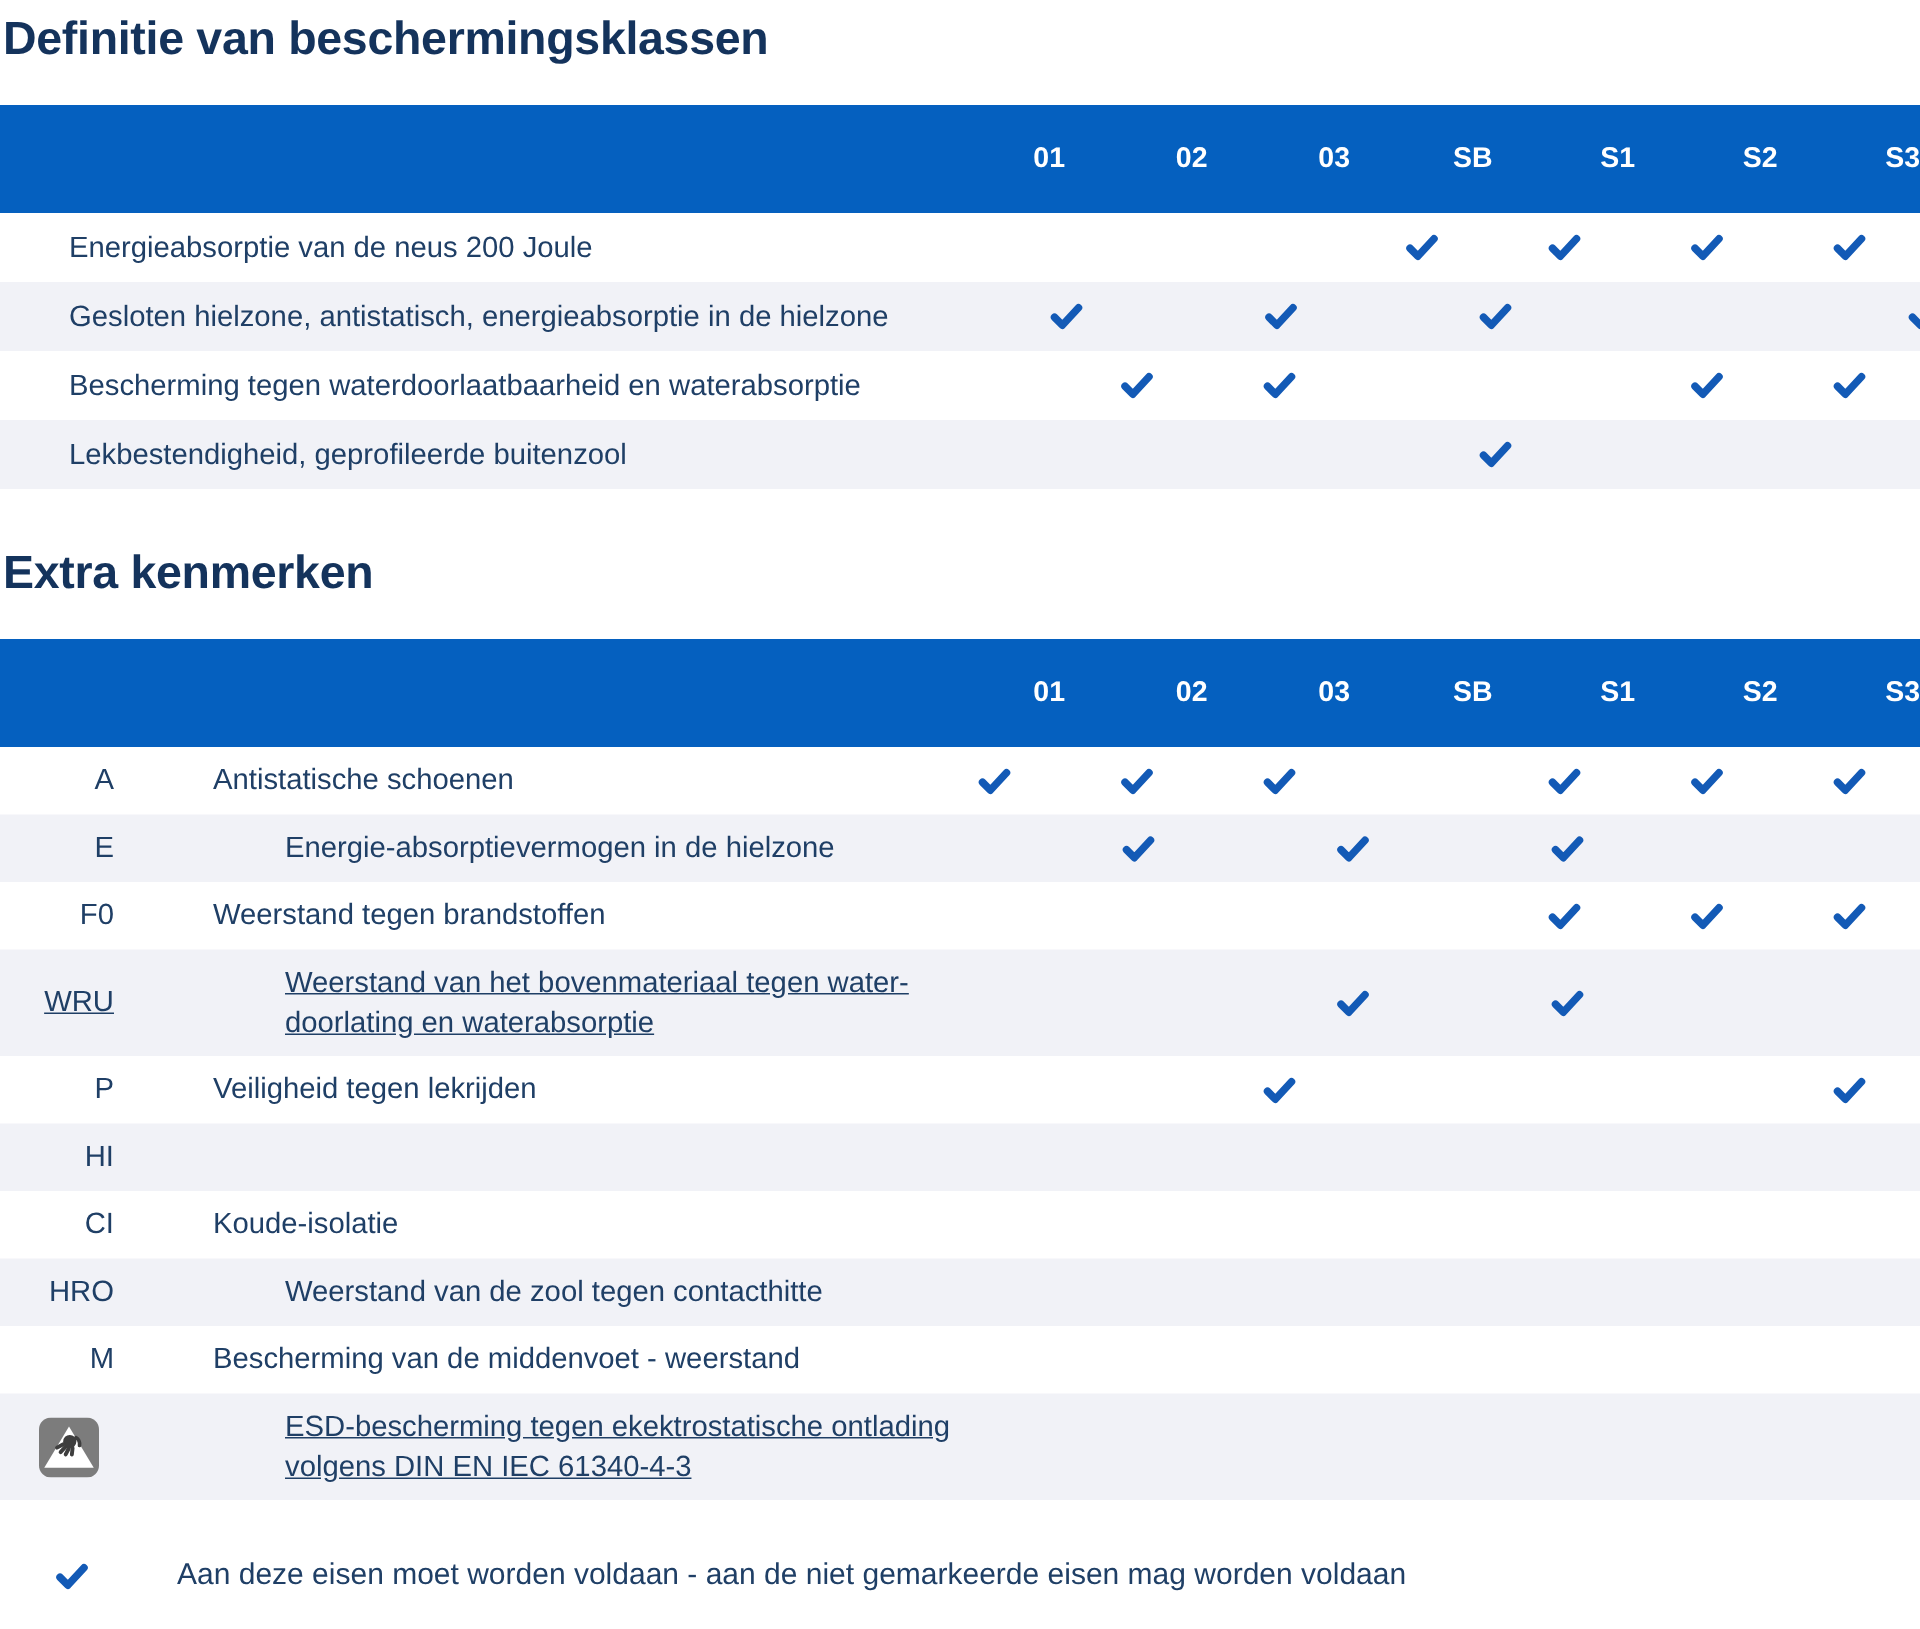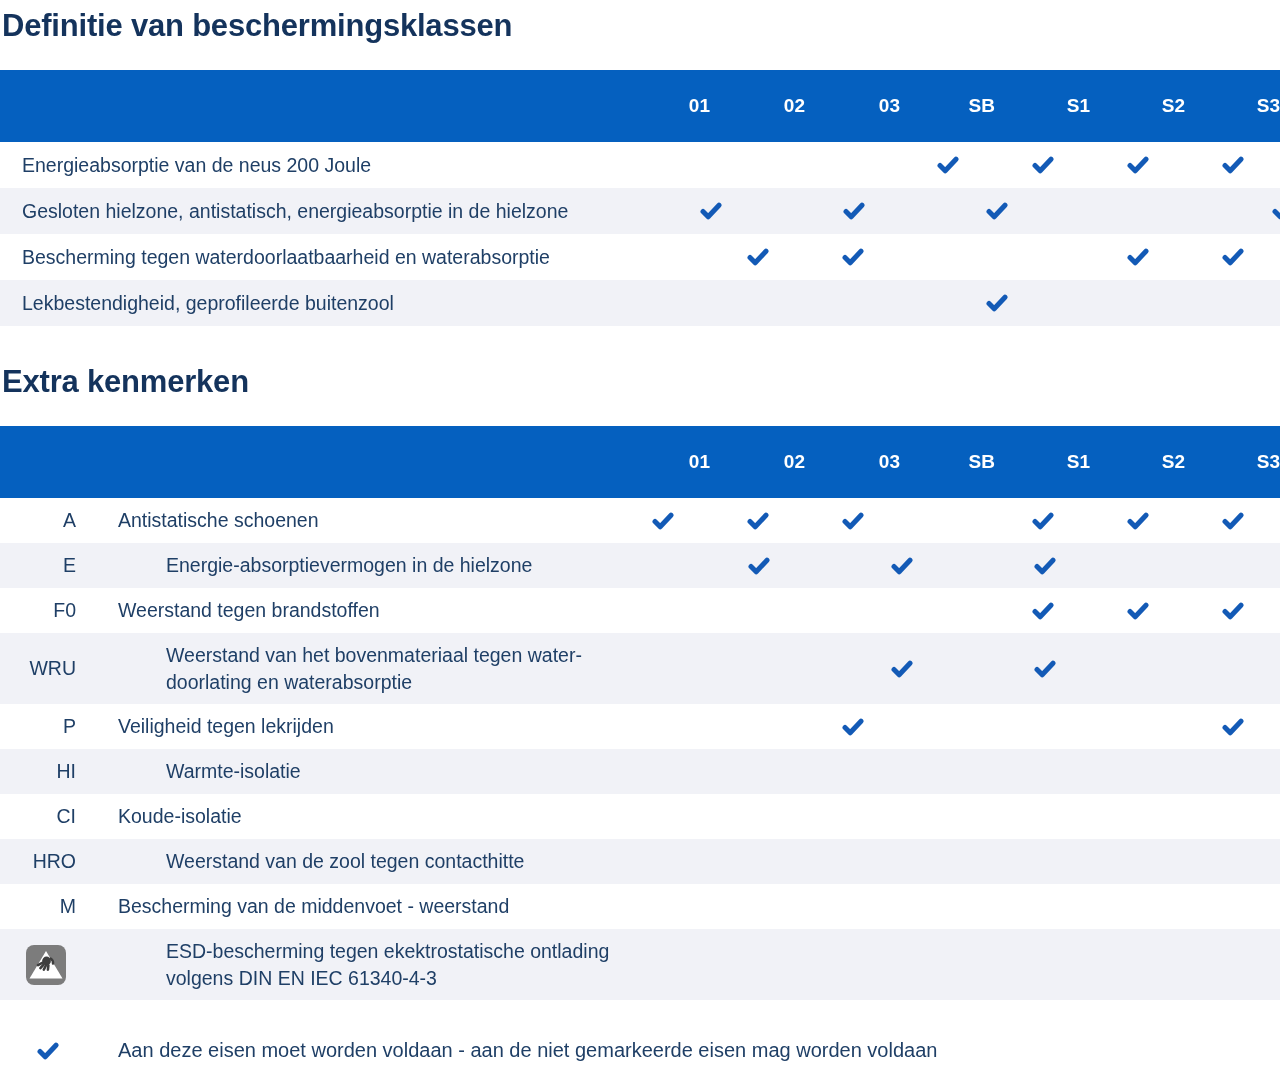--- a/index.html
+++ b/index.html
@@ -38,28 +38,29 @@
   }
   .hcell{
     text-align:right;
     color:#ffffff;
     font-size:19px;
     font-weight:700;
   }
 
   .trow{min-height:46px;}
   .trow.t2{min-height:45px;}
-  .trow.tall{min-height:71px;}
+  .trow.tall{min-height:71px;text-decoration:underline;}
   .trow.alt{background:var(--row-alt);gap:48px;}
 
   .label{
     padding-left:22px;
     font-size:19.5px;
     line-height:27px;
     white-space:pre-line;
+    margin-left:24px;
   }
   .grid-t2 .label{padding-left:23px;}
   .code{
     font-size:19.5px;
     text-align:right;
     padding-right:19px;
   }
   .code.esd{display:flex;justify-content:flex-end;padding-right:29px;}
 
   .cell{display:flex;justify-content:center;align-items:center;}
@@ -363,21 +364,20 @@
       <div class="cell"></div>
       <div class="cell">
   <svg class="check" width="22" height="18" viewBox="0 0 22 18" aria-hidden="true">
     <path d="M3 9.5 L8.2 14.8 L19 3.2" fill="none" stroke="currentColor" stroke-width="5" stroke-linecap="round" stroke-linejoin="round"></path>
   </svg>
 </div>
     </div>
 
     <div class="row grid-t2 trow t2 alt">
       <div class="code">HI</div>
-      <div class="label">Warmte-isolatie</div>
       <div class="cell"></div>
       <div class="cell"></div>
       <div class="cell"></div>
       <div class="cell"></div>
       <div class="cell"></div>
       <div class="cell"></div>
       <div class="cell"></div>
     </div>
 
     <div class="row grid-t2 trow t2">

